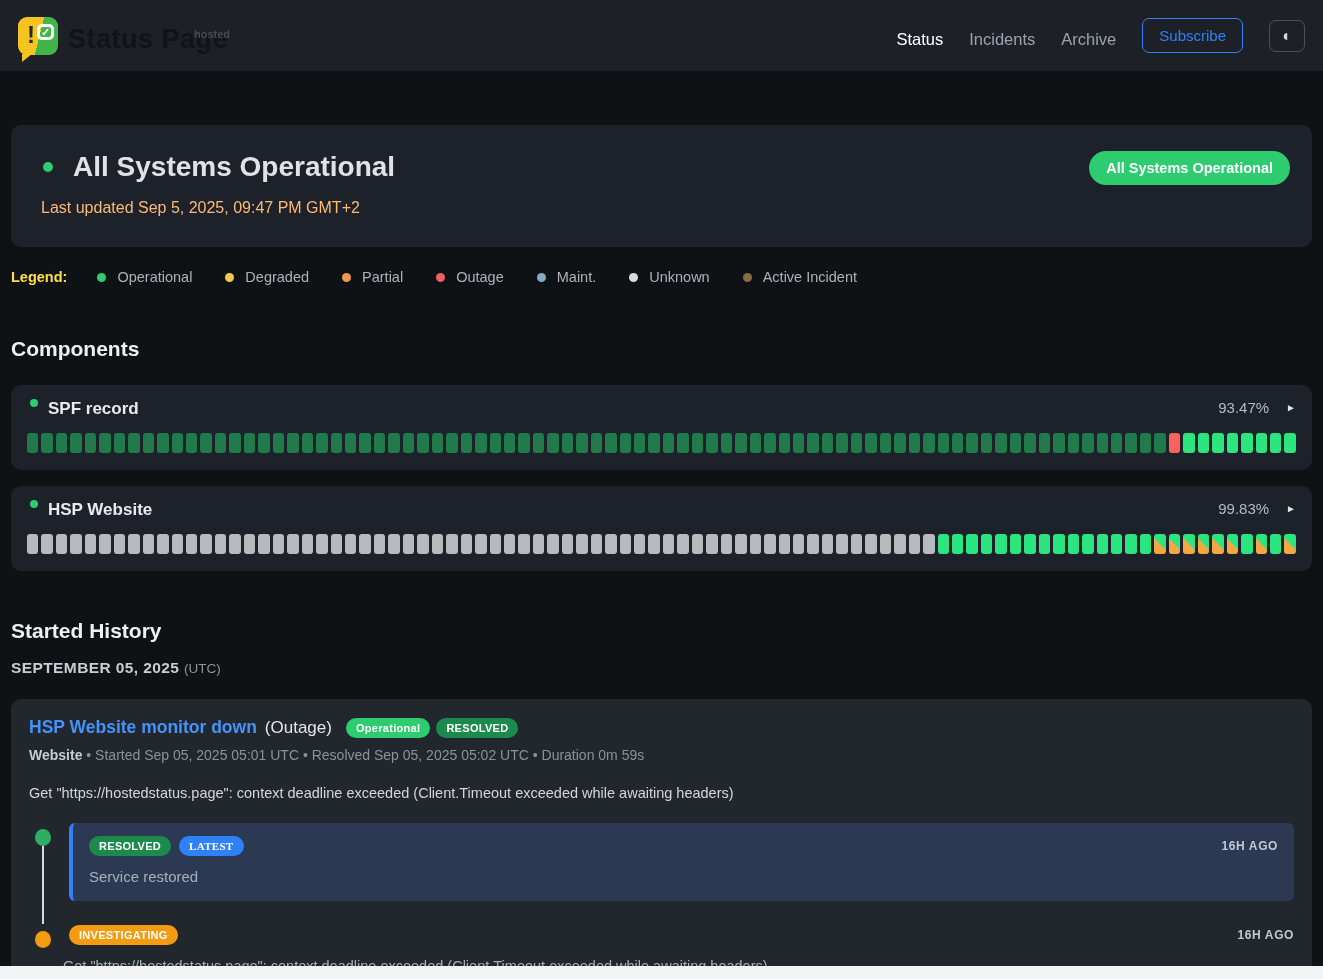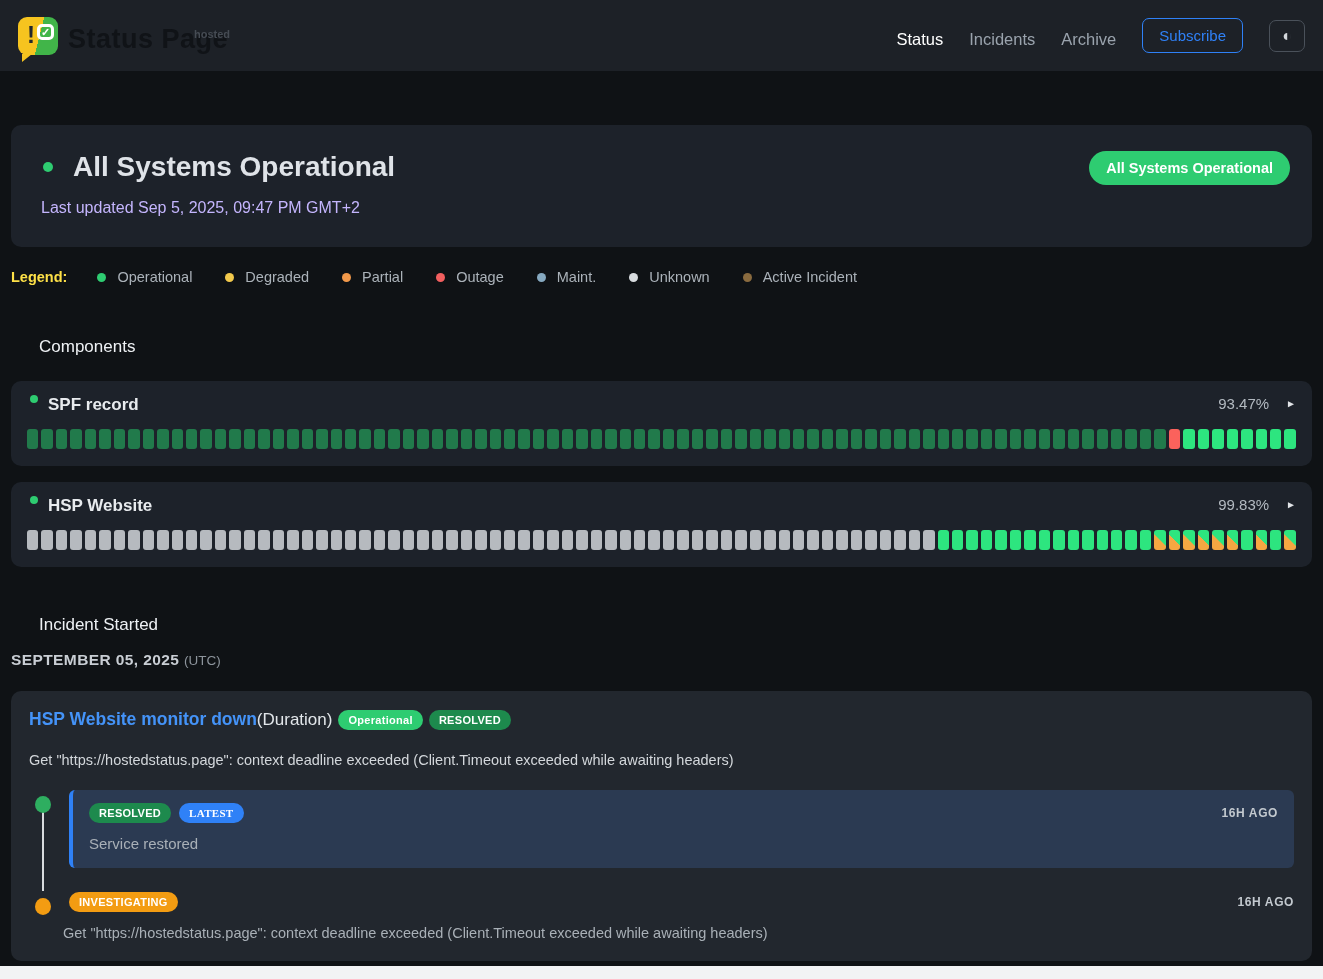--- a/index.html
+++ b/index.html
@@ -53,33 +53,33 @@
   .container { padding:0 11px; }
   
   .hero-card {
     margin-top:54px; background:#1d222a; border-radius:10px;
     padding:26px 28px 30px 28px; position:relative;
   }
   .hero-title-row { display:flex; align-items:center; gap:20px; }
   .dot { border-radius:50%; flex:0 0 auto; }
   .hero-dot { width:10px; height:10px; background:var(--green); margin-left:4px; }
   .hero-title { font-size:28px; font-weight:600; color:#dfe3e8; }
-  .hero-updated { margin-top:16px; margin-left:2px; font-size:16px; color:#c4b5fd; }
+  .hero-updated { margin-top:16px; margin-left:2px; font-size:16px; color:#fdba74; }
   .hero-badge {
     position:absolute; right:22px; top:26px;
     background:var(--green); color:#fff; font-weight:700; font-size:14.5px;
     border-radius:999px; padding:9px 17px;
   }
   
   .legend { display:flex; align-items:center; margin:22px 0 0 0; font-size:14.5px; }
   .legend-label { font-weight:700; color:#fde047; margin-right:30px;text-align:right; }
   .legend-item { display:flex; align-items:center; gap:11px; margin-right:33px; color:#abb2b9; }
   .legend-dot { width:9px; height:9px; }
   
-  .section-heading { font-size:17px; font-weight:400; color:#eef1f4;margin-left:28px; }
+  .section-heading { font-size:21px; font-weight:700; color:#eef1f4; }
   .components-heading { margin-top:52px; margin-bottom:24px; }
   .component-card {
     background:#1d222a; border-radius:10px; padding:14px 16px 17px 16px; margin-bottom:16px;
   }
   .component-head { display:flex; align-items:flex-start; }
   .component-dot { width:8px; height:8px; margin-left:3px; }
   .component-name { font-size:17px; font-weight:600; color:#e8ebee; margin-left:10px; }
   .component-right { margin-left:auto; display:flex; align-items:center; gap:17px; }
   .component-uptime { font-size:15px; color:#b3bac1; }
   .component-chevron { font-size:10px; color:#e2e5e8; cursor:pointer; }
@@ -88,21 +88,21 @@
   .b-g { background:var(--bar-green-dim); }
   .b-G { background:var(--bar-green); }
   .b-r { background:var(--bar-red); }
   .b-x { background:var(--bar-gray); }
   .b-m { background:linear-gradient(45deg,var(--bar-orange) 49.8%,var(--bar-green) 50.2%); }
   
   .history-heading { margin-top:48px; margin-bottom:16px; }
   .history-date { font-size:15.5px; font-weight:700; color:#c9ced4; letter-spacing:0.4px; margin-bottom:22px; }
   .history-date .utc { font-weight:400; color:#8d949c; font-size:13.5px; letter-spacing:0; }
   .incident-card { background:#22272e; border-radius:10px; padding:18px 18px 16px 18px; }
-  .incident-title-row { display:flex; align-items:center; flex-wrap:wrap; }
+  .incident-title-row { display:flex; align-items:center; gap:8px; flex-wrap:wrap; }
   .incident-title { color:var(--link-blue); font-size:17.5px; font-weight:700; text-decoration:none; cursor:pointer; }
   .incident-component { color:#e2e6ea; font-size:17px; }
   .badge {
     display:inline-block; color:#fff; font-weight:700; font-size:11px;
     border-radius:999px; padding:4px 10px; letter-spacing:0.3px;
   }
   .badge-green { background:var(--green); }
   .badge-darkgreen { background:var(--dark-green); }
   .badge-blue { background:var(--accent-blue);font-family:Liberation Serif, serif; }
   .badge-orange { background:var(--orange); }
@@ -396,31 +396,34 @@
           <span class="bar b-m"></span>
           <span class="bar b-m"></span>
           <span class="bar b-G"></span>
           <span class="bar b-m"></span>
           <span class="bar b-G"></span>
           <span class="bar b-m"></span>
         </div>
       </div>
     </div>
 
-  <h2 class="section-heading history-heading">Incident Started</h2>
+  <h2 class="section-heading history-heading">Started History</h2>
   <div class="history-date">
     <span>SEPTEMBER 05, 2025</span>
     <span class="utc">(UTC)</span>
   </div>
 
   <div class="incident-card">
     <div class="incident-title-row">
       <a class="incident-title">HSP Website monitor down</a>
-      <span class="incident-component">(Duration)</span>
+      <span class="incident-component">(Outage)</span>
       <span><span class="badge badge-green">Operational</span><span class="badge badge-darkgreen">RESOLVED</span></span>
+    </div>
+    <div class="incident-meta">
+      <b>Website</b><span> • Started Sep 05, 2025 05:01 UTC • Resolved Sep 05, 2025 05:02 UTC • Duration 0m 59s</span>
     </div>
     <div class="incident-desc">Get "https://hostedstatus.page": context deadline exceeded (Client.Timeout exceeded while awaiting headers)</div>
 
     <div class="timeline">
       <div class="timeline-line"></div>
       <div>
           <div class="update-row">
             <span class="update-dot" style="background: rgb(46, 174, 96);"></span>
             <div class="update-card">
               <div class="update-head">

